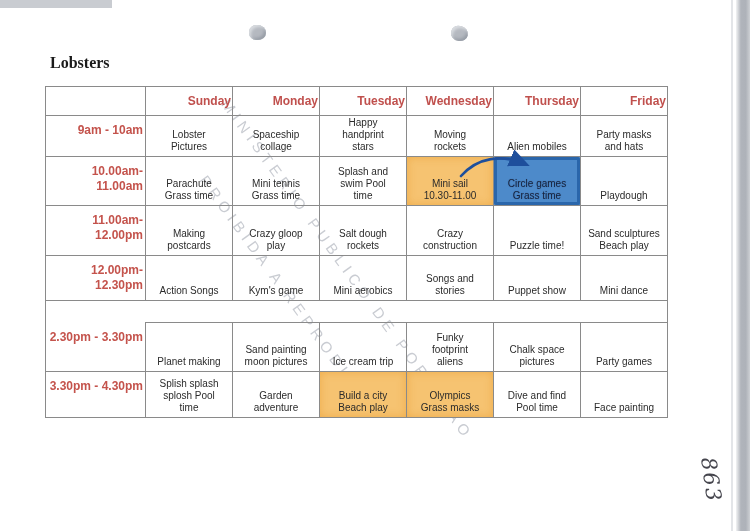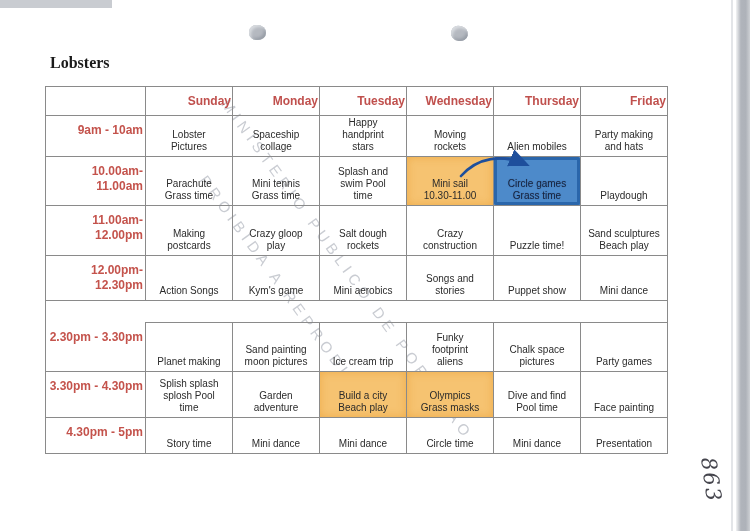--- a/index.html
+++ b/index.html
@@ -92,21 +92,21 @@
         <td class="act">Lobster
 Pictures</td>
         <td class="act">Spaceship
 collage</td>
         <td class="act">Happy
 handprint
 stars</td>
         <td class="act">Moving
 rockets</td>
         <td class="act">Alien mobiles</td>
-        <td class="act">Party making
+        <td class="act">Party masks
 and hats</td>
       </tr>
       <tr style="height: 49px;">
         <td class="time">10.00am-
 11.00am</td>
         <td class="act">Parachute
 Grass time</td>
         <td class="act">Mini tennis
 Grass time</td>
         <td class="act">Splash and
@@ -174,29 +174,20 @@
         <td class="act">Garden
 adventure</td>
         <td class="act hl-orange">Build a city
 Beach play</td>
         <td class="act hl-orange">Olympics
 Grass masks</td>
         <td class="act">Dive and find
 Pool time</td>
         <td class="act">Face painting</td>
       </tr>
-      <tr style="height: 36px;">
-        <td class="time">4.30pm - 5pm</td>
-        <td class="act">Story time</td>
-        <td class="act">Mini dance</td>
-        <td class="act">Mini dance</td>
-        <td class="act">Circle time</td>
-        <td class="act">Mini dance</td>
-        <td class="act">Presentation</td>
-      </tr>
     </tbody>
 </table>
 
 <svg class="arrow-svg" width="90" height="34">
   <defs>
     <marker id="ah" markerWidth="9" markerHeight="8" refX="6" refY="3.5" orient="auto">
       <path d="M0,0 L8,3.5 L0,7 z" fill="#1e4f9c"></path>
     </marker>
   </defs>
   <path d="M9,27 C26,8 50,5 73,15" stroke="#1e4f9c" stroke-width="2.6" fill="none" stroke-linecap="round" marker-end="url(#ah)"></path>

